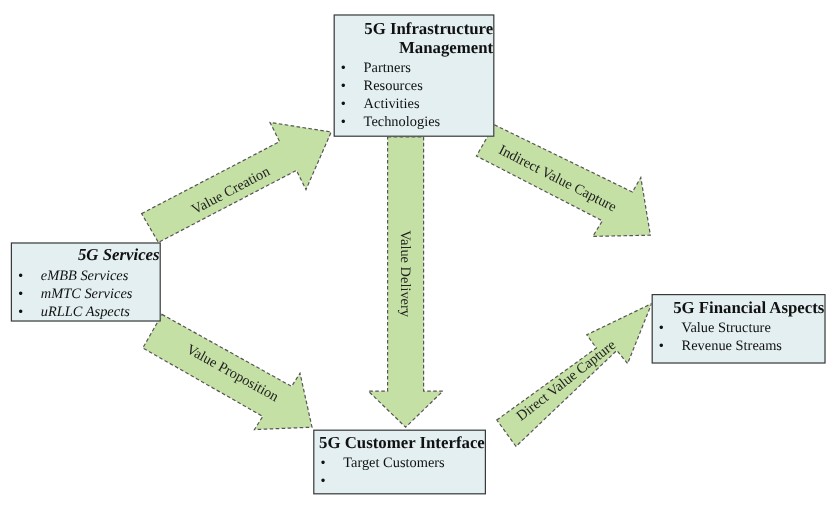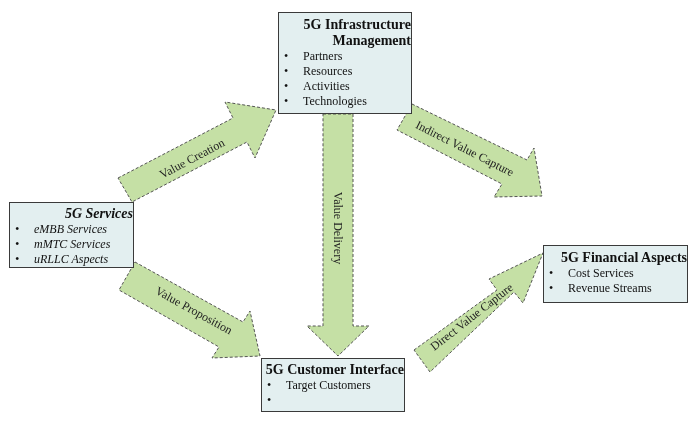--- a/index.html
+++ b/index.html
@@ -60,21 +60,21 @@
   <ul>
     <li><span class="bullet">•</span><span>eMBB Services</span></li>
     <li><span class="bullet">•</span><span>mMTC Services</span></li>
     <li><span class="bullet">•</span><span>uRLLC Aspects</span></li>
   </ul>
 </div>
 
 <div class="box" style="left: 543px; top: 198px; width: 145px; height: 58px; padding-top: 4px; background: rgb(227, 239, 240); border-color: rgb(58, 58, 58); margin-top: 47px;">
   <div class="title">5G Financial Aspects</div>
   <ul>
-    <li><span class="bullet">•</span><span>Cost Services</span></li>
+    <li><span class="bullet">•</span><span>Value Structure</span></li>
     <li><span class="bullet">•</span><span>Revenue Streams</span></li>
   </ul>
 </div>
 
 <div class="box" style="left: 261px; top: 358px; width: 144px; height: 54px; padding-top: 3px; background: rgb(227, 239, 240); border-color: rgb(58, 58, 58);">
   <div class="title">5G Customer Interface</div>
   <ul>
     <li><span class="bullet">•</span><span>Target Customers</span></li>
     <li><span class="bullet">•</span></li>
   </ul>

